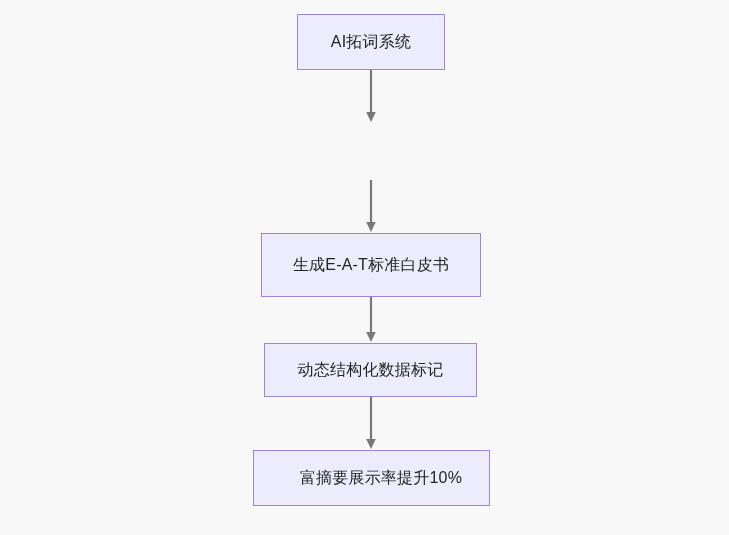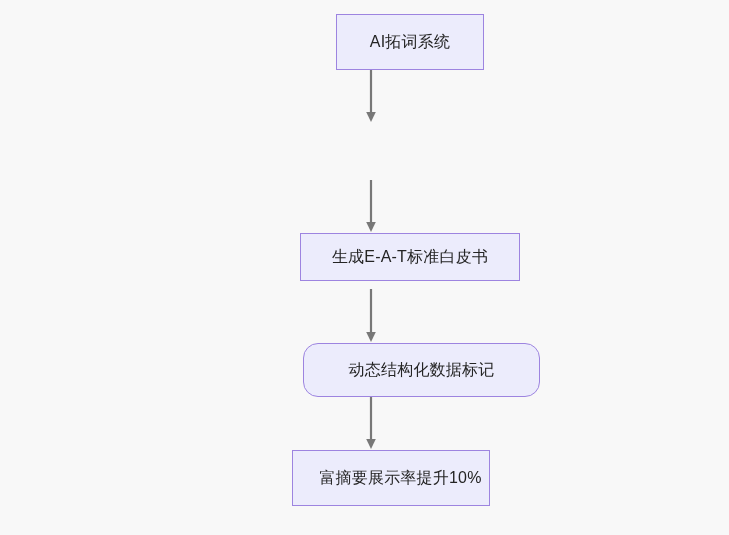--- a/index.html
+++ b/index.html
@@ -21,21 +21,20 @@
   .node-box {
     position: absolute;
     box-sizing: border-box;
     background: #ececfc;
     border: 1.6px solid #9d84e0;
     border-radius: 0;
     display: flex;
     align-items: center;
     justify-content: center;
     text-align: right;
-    margin-left: 39px;
   }
   .node-label {
     font-size: 16px;
     line-height: 1.25;
     color: #242424;
     letter-spacing: 0.2px;
     white-space: nowrap;
     font-weight: 400;
   }
   .edge {
@@ -77,25 +76,25 @@
       <line x1="10" y1="0" x2="10" y2="45" stroke="#787878" stroke-width="2.2"></line>
       <polygon points="10,52 5.2,42 14.8,42" fill="#787878"></polygon>
     </svg>
   </div>
 
   <div class="node-box" style="left:297px; top:14px; width:148px; height:56px;">
     <span class="node-label">AI拓词系统</span>
   </div>
 
 
-  <div class="node-box" style="left:261px; top:233px; width:220px; height:48px;">
+  <div class="node-box" style="left:261px; top:233px; width:220px; height:64px;">
     <span class="node-label">生成E-A-T标准白皮书</span>
   </div>
 
-  <div class="node-box" style="left:264px; top:343px; width:237px; height:54px;border-radius:15px;">
+  <div class="node-box" style="left:264px; top:343px; width:213px; height:54px;">
     <span class="node-label">动态结构化数据标记</span>
   </div>
 
-  <div class="node-box" style="left:253px; top:450px; width:198px; height:56px;padding-left:19px;">
+  <div class="node-box" style="left:253px; top:450px; width:237px; height:56px;padding-left:19px;">
     <span class="node-label">富摘要展示率提升10%</span>
   </div>
 
 </div>
 
 </body></html>

